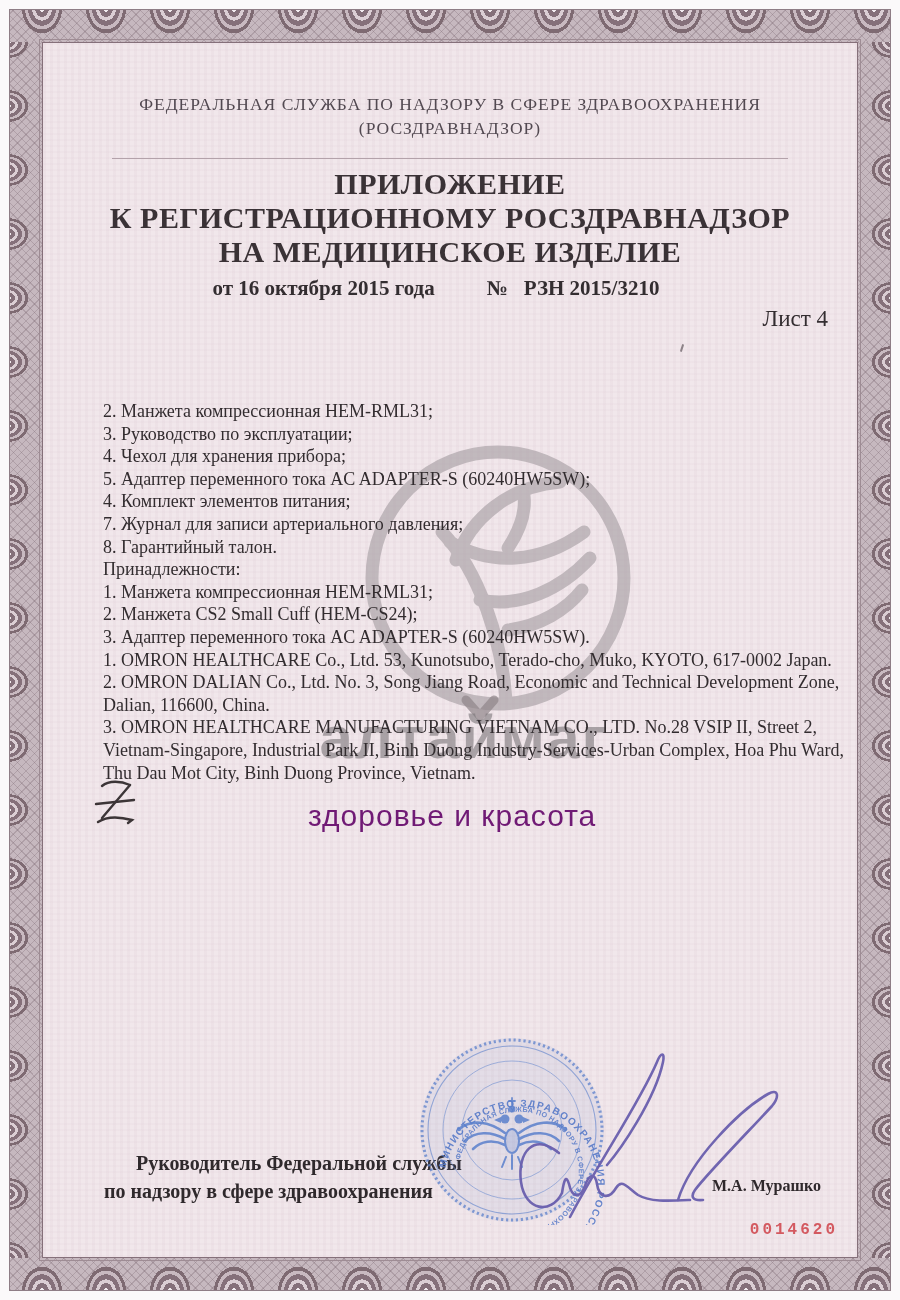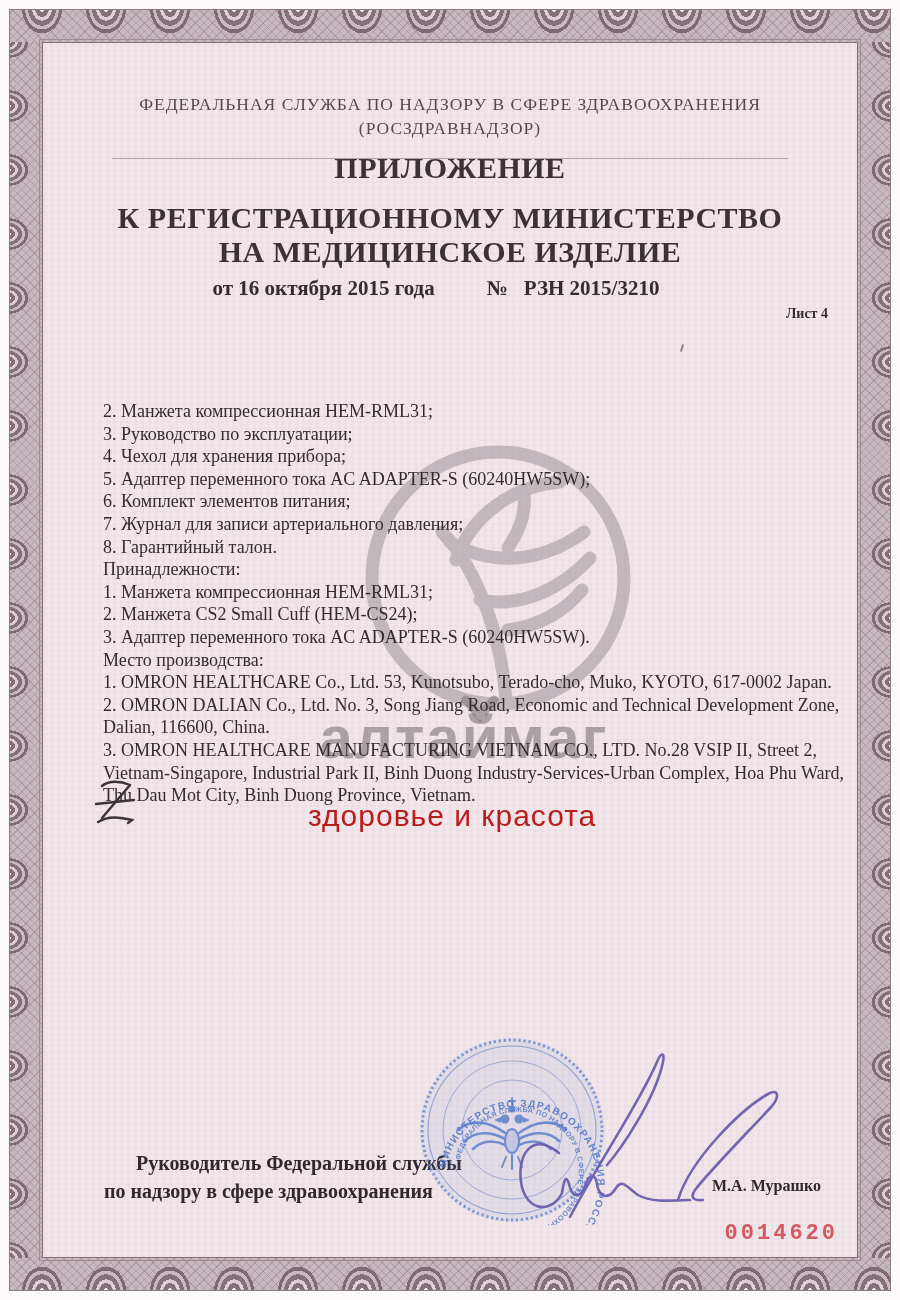--- a/index.html
+++ b/index.html
@@ -44,38 +44,38 @@
 
   
   .abs{position:absolute;}
   .center{left:0;right:0;text-align:center;}
   .header-line{color:#524951;font-size:17.5px;letter-spacing:1px;}
   .divider{top:158px;left:112px;right:112px;height:1px;background:#b3a2aa;}
   .title-line{color:#3a3236;font-size:30px;font-weight:bold;letter-spacing:.5px;line-height:32px;}
   .issue-row{top:276px;left:0;right:0;display:flex;justify-content:center;gap:52px;
     font-size:21px;font-weight:bold;color:#332d30;transform:translateX(-14px);}
   .issue-number{display:flex;gap:16px;}
-  .sheet{top:306px;right:72px;font-size:14px;font-weight:bold;color:#332d30;}
+  .sheet{top:306px;right:72px;font-size:23px;font-weight:normal;color:#332d30;}
   .stray{top:344px;left:681px;width:2px;height:8px;background:#8c8287;transform:rotate(18deg);border-radius:1px;}
   .body-block{top:352px;left:103px;width:752px;color:#322c2f;font-size:18px;margin-top:48px;}
   .body-line{line-height:22.6px;}
   .sig-label{left:104px;font-size:20px;font-weight:bold;color:#2f292c;line-height:26px;}
   .sig-label-1{top:1150px;margin-left:32px;}
   .sig-label-2{top:1178px;}
   .signer{top:1177px;left:712px;font-size:16px;font-weight:bold;color:#2f292c;}
-  .serial{top:1221px;right:62px;font-family:"Liberation Mono",monospace;font-size:22px;font-weight:bold;
+  .serial{top:1221px;right:62px;font-family:"Liberation Mono",monospace;font-size:16px;font-weight:bold;
     letter-spacing:3px;color:#d14b52;opacity:.9;}
 
   
   .wm-logo{left:358px;top:438px;}
   .wm-brand{top:698px;left:258px;width:412px;text-align:center;
     font-family:"Liberation Sans",sans-serif;font-weight:bold;font-size:60px;line-height:80px;
     color:rgba(122,116,120,.60);letter-spacing:2px;}
   .wm-tagline{top:799px;left:308px;width:280px;text-align:center;
-    font-family:"Liberation Sans",sans-serif;font-size:30px;color:#b91c1c;letter-spacing:1px;white-space:nowrap;}
+    font-family:"Liberation Sans",sans-serif;font-size:30px;color:#701a75;letter-spacing:1px;white-space:nowrap;}
 
   .stamp-svg{left:417px;top:1035px;}
   .sig-svg{left:505px;top:1030px;}
   .zmark-svg{left:94px;top:778px;}
 </style>
 </head>
 <body>
 
 <div class="page">
 
@@ -103,49 +103,48 @@
     <div class="abs wm-tagline">здоровье и красота</div>
   </div>
 
   <div class="content">
 
     <div class="abs center header-line" style="top:94px">ФЕДЕРАЛЬНАЯ СЛУЖБА ПО НАДЗОРУ В СФЕРЕ ЗДРАВООХРАНЕНИЯ</div>
     <div class="abs center header-line" style="top:118px">(РОСЗДРАВНАДЗОР)</div>
 
     <div class="abs divider"></div>
 
-    <div class="abs center title-line" style="top:152px">ПРИЛОЖЕНИЕ</div>
-    <div class="abs center title-line" style="top:202px">К РЕГИСТРАЦИОННОМУ МИНИСТЕРСТВО</div>
+    <div class="abs center title-line" style="top:168px">ПРИЛОЖЕНИЕ</div>
+    <div class="abs center title-line" style="top:202px">К РЕГИСТРАЦИОННОМУ РОСЗДРАВНАДЗОР</div>
     <div class="abs center title-line" style="top:236px">НА МЕДИЦИНСКОЕ ИЗДЕЛИЕ</div>
 
     <div class="abs issue-row">
       <span>от 16 октября 2015 года</span>
       <span class="issue-number">
         <span>№</span>
         <span>РЗН 2015/3210</span>
       </span>
     </div>
 
     <div class="abs sheet">Лист 4</div>
 
     <div class="abs stray"></div>
 
     <div class="abs body-block">
         <div class="body-line">2. Манжета компрессионная HEM-RML31;</div>
         <div class="body-line">3. Руководство по эксплуатации;</div>
         <div class="body-line">4. Чехол для хранения прибора;</div>
         <div class="body-line">5. Адаптер переменного тока AC ADAPTER-S (60240HW5SW);</div>
-        <div class="body-line">6. Комплект элементов питания;</div>
+        <div class="body-line">4. Комплект элементов питания;</div>
         <div class="body-line">7. Журнал для записи артериального давления;</div>
         <div class="body-line">8. Гарантийный талон.</div>
         <div class="body-line">Принадлежности:</div>
         <div class="body-line">1. Манжета компрессионная HEM-RML31;</div>
         <div class="body-line">2. Манжета CS2 Small Cuff (HEM-CS24);</div>
         <div class="body-line">3. Адаптер переменного тока AC ADAPTER-S (60240HW5SW).</div>
-        <div class="body-line">Место производства:</div>
         <div class="body-line">1. OMRON HEALTHCARE Co., Ltd. 53, Kunotsubo, Terado-cho, Muko, KYOTO, 617-0002 Japan.</div>
         <div class="body-line">2. OMRON DALIAN Co., Ltd. No. 3, Song Jiang Road, Economic and Technical Development Zone, Dalian, 116600, China.</div>
         <div class="body-line">3. OMRON HEALTHCARE MANUFACTURING VIETNAM CO., LTD. No.28 VSIP II, Street 2, Vietnam-Singapore, Industrial Park II, Binh Duong Industry-Services-Urban Complex, Hoa Phu Ward, Thu Dau Mot City, Binh Duong Province, Vietnam.</div>
       </div>
 
     <svg class="abs zmark-svg" width="44" height="50" viewBox="0 0 44 50" fill="none">
       <g stroke="#3c3537" stroke-width="2.4" stroke-linecap="round">
         <path d="M8,8 C15,2 27,3 36,7"></path>
         <path d="M36,7 L8,40"></path>
         <path d="M4,44 C13,38 27,39 38,42 L34,45"></path>

